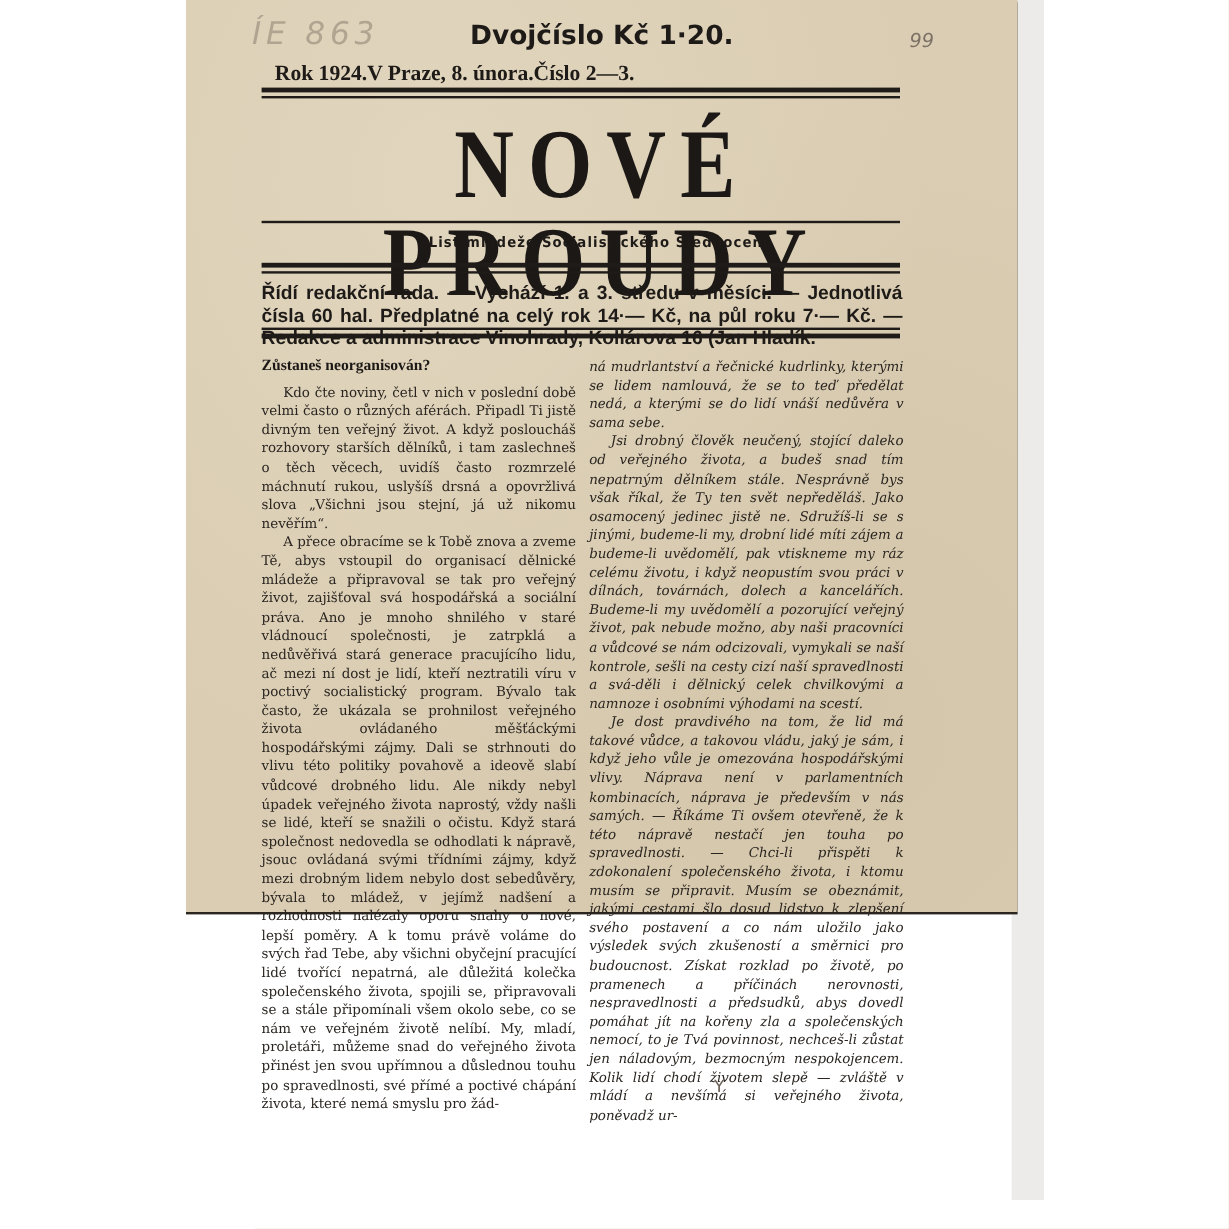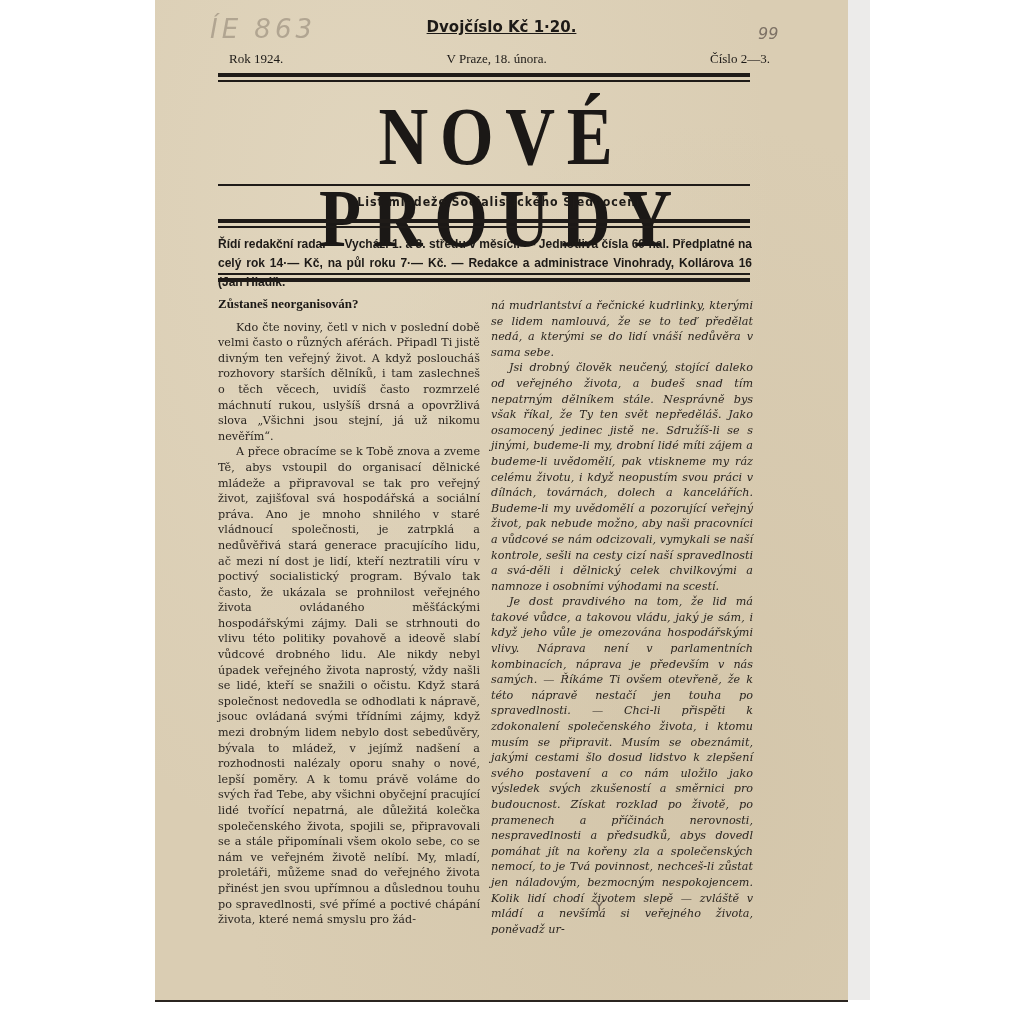--- a/index.html
+++ b/index.html
@@ -1,34 +1,34 @@
 <!DOCTYPE html>
 <html><head>
 <meta charset="utf-8">
 <style>
   html, body { margin:0; padding:0; }
   body { width:1024px; height:1024px; background:#ffffff; position:relative; overflow:hidden; }
   .backsheet { position:absolute; left:843px; top:0; width:27px; height:1000px; background:#ecebea; }
   .paper {
-    position:absolute; left:155px; top:0; width:693px; height:1000px;
+    position:absolute; left:155px; top:0; width:693px; height:760px;
     background:#dacdb3;
     background-image:
       radial-gradient(ellipse at 30% 20%, rgba(230,220,198,0.55), rgba(0,0,0,0) 60%),
       radial-gradient(ellipse at 80% 80%, rgba(200,185,155,0.35), rgba(0,0,0,0) 60%);
     box-shadow: 0 2px 0 #2b2520;
   }
   .pencil-left { position:absolute; left:55px; top:14px; font-family:"DejaVu Sans", sans-serif; font-size:26px; color:#a69a88; font-style:italic; letter-spacing:4px; opacity:.8; }
   .pencil-right { position:absolute; left:603px; top:24px; font-family:"DejaVu Sans", sans-serif; font-size:16px; color:#6d6258; font-style:italic; opacity:.85; }
-  .price { position:absolute; left:0; right:0; top:18px; text-align:center; font-family:"DejaVu Sans", sans-serif; font-weight:bold; font-size:15px; color:#1d1a17;text-decoration:underline; }
-  .dateline { position:absolute; left:74px; right:78px; top:51px; display:flex; justify-content:space-between; font-family:"Liberation Serif", serif; font-weight:normal; font-size:13px; color:#1d1a17; }
+  .price { position:absolute; left:0; right:0; top:18px; text-align:center; font-family:"DejaVu Sans", sans-serif; font-weight:bold; font-size:22px; color:#1d1a17; }
+  .dateline { position:absolute; left:74px; right:78px; top:51px; display:flex; font-family:"Liberation Serif", serif; font-weight:bold; font-size:18px; color:#1d1a17; }
   .rule-thick { position:absolute; left:63px; width:532px; height:4px; background:#1f1b18; }
   .rule-thin { position:absolute; left:63px; width:532px; height:2px; background:#1f1b18; }
   .title { position:absolute; left:0; right:0; top:96px; text-align:center; font-family:"Liberation Serif", serif; font-weight:bold; font-size:82px; line-height:82px; color:#1b1816; letter-spacing:14px; transform:scaleX(0.84); transform-origin:center; }
   .subtitle { position:absolute; left:0; right:0; top:195px; text-align:center; font-family:"DejaVu Sans", sans-serif; font-weight:bold; font-size:12px; color:#1d1a17; letter-spacing:1px; transform:scaleX(0.92); }
-  .info { position:absolute; left:63px; width:534px; top:235px; font-family:"Liberation Sans", sans-serif; font-weight:bold; font-size:12px; line-height:19px; color:#1d1a17; text-align:justify; }
+  .info { position:absolute; left:63px; width:534px; top:235px; font-family:"Liberation Sans", sans-serif; font-weight:bold; font-size:16px; line-height:19px; color:#1d1a17; text-align:justify; }
   .col { position:absolute; top:296px; width:262px; font-family:"DejaVu Serif", serif; font-size:11.2px; line-height:15.6px; color:#2a2520; text-align:justify; hyphens:manual; }
   .col p { margin:0; text-indent:18px; }
   .col-left { left:63px; }
   .col-right { left:336px; top:298px;font-style:italic; }
   .headline { font-family:"Liberation Serif", serif; font-weight:bold; font-size:13px; margin:0 0 8px 0; color:#1b1816; }
   .col-right p.cont { text-indent:0; }
   .mark-y { position:absolute; left:440px; top:898px; font-family:"DejaVu Sans", sans-serif; font-size:14px; color:#6c6258; }
 </style>
 </head>
 <body>
@@ -36,21 +36,21 @@
 <div class="backsheet"></div>
 
 <div class="paper">
   <div class="pencil-left">ÍE 863</div>
   <div class="pencil-right">99</div>
 
   <div class="price">Dvojčíslo Kč 1·20.</div>
 
   <div class="dateline">
     <span>Rok 1924.</span>
-    <span>V Praze, 18. února.</span>
+    <span>V Praze, 8. února.</span>
     <span>Číslo 2—3.</span>
   </div>
 
   <div class="rule-thick" style="top:73px"></div>
   <div class="rule-thin" style="top:80px"></div>
 
   <div class="title">NOVÉ PROUDY</div>
 
   <div class="rule-thin" style="top:184px"></div>
   <div class="subtitle">List mládeže Socialistického Sjednocení.</div>

